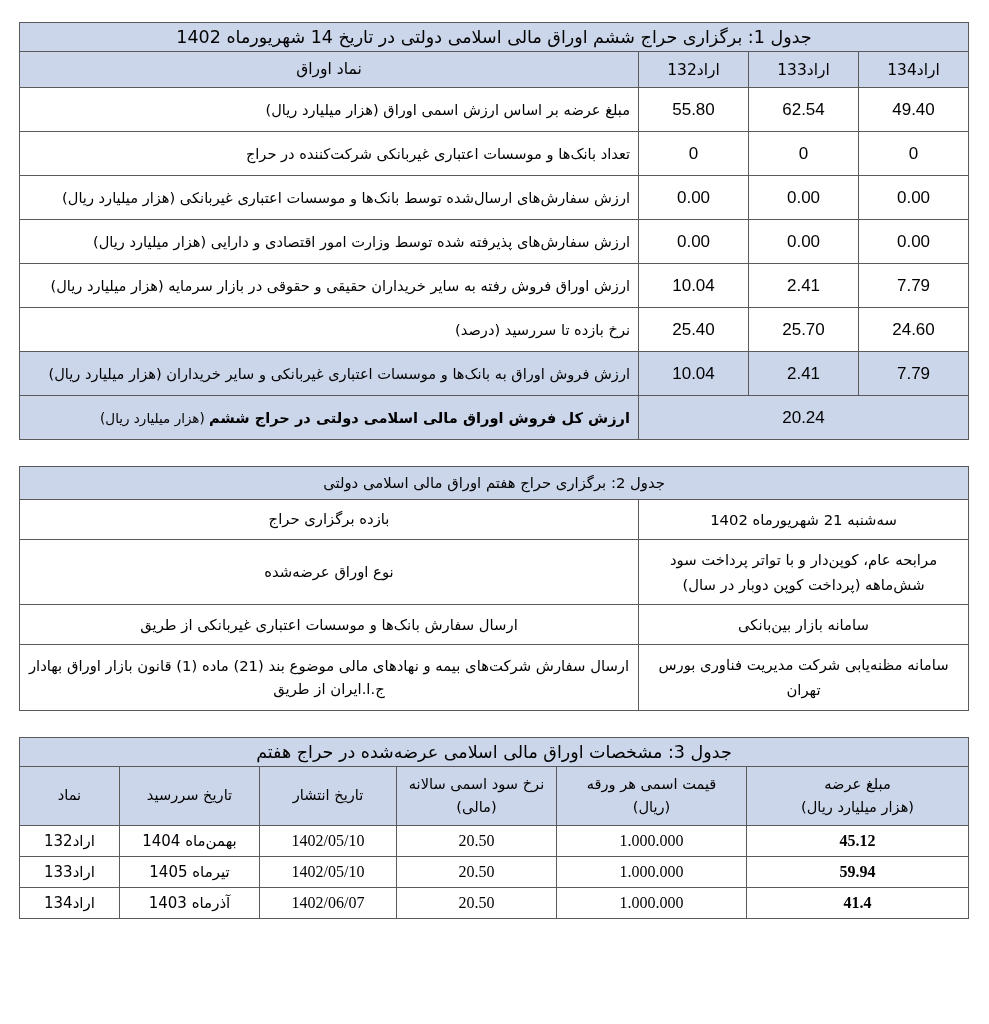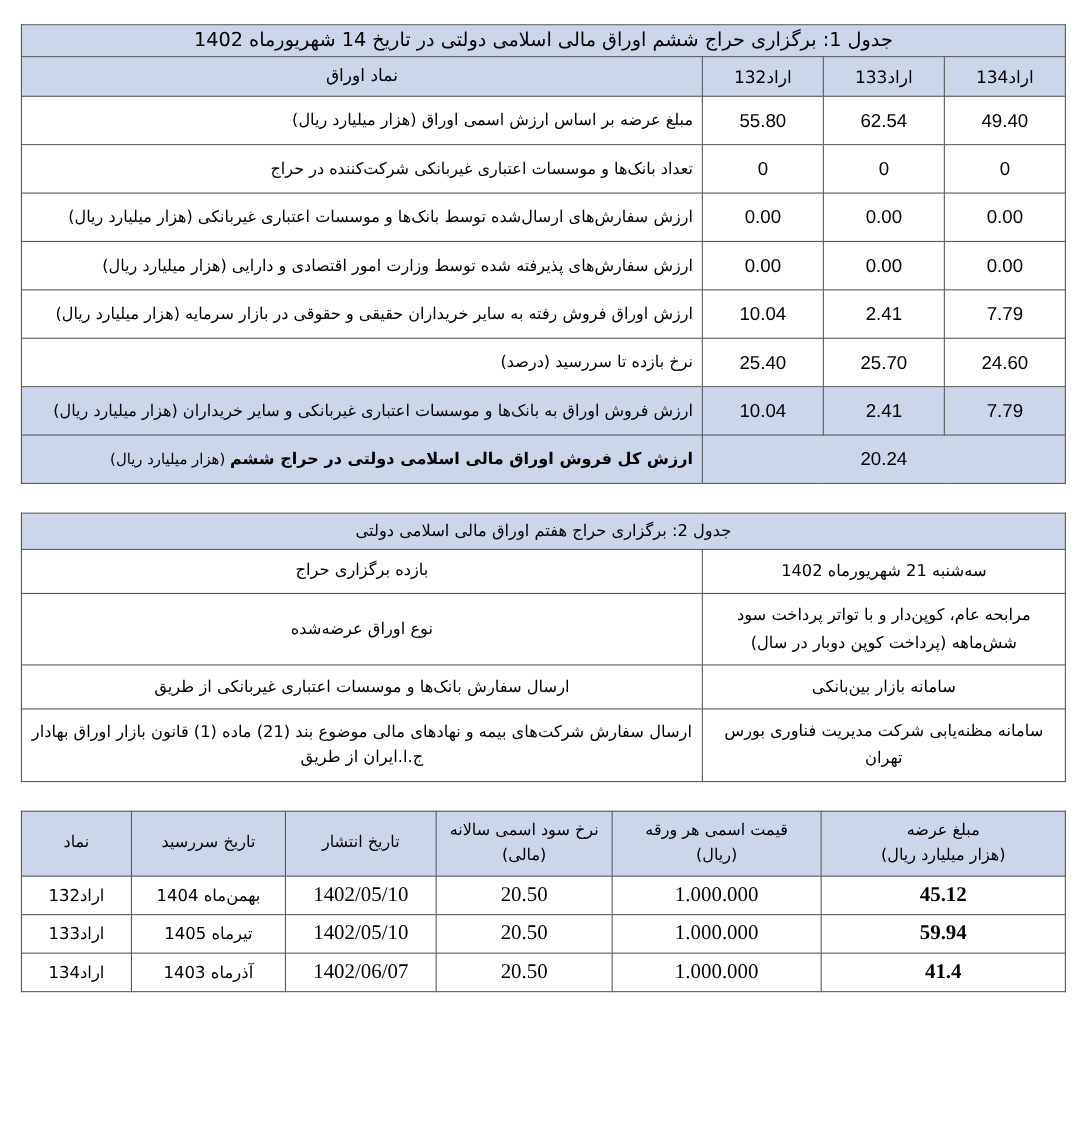--- a/index.html
+++ b/index.html
@@ -88,21 +88,21 @@
 
   
   .t3 .hdr td {
     font-size: 14.6px;
     line-height: 1.6;
     padding: 5px 4px 7px 4px;
   }
   .t3 .data td {
     text-align: center;
     font-family: "Liberation Serif", "DejaVu Serif", serif;
-    font-size: 19px;
+    font-size: 16px;
     padding: 6px 4px;
   }
   .t3 .data td.fa {
     font-family: "DejaVu Sans", "Liberation Sans", sans-serif;
     font-size: 15px;
   }
   .t3 .data td.amt {
     font-weight: bold;
   }
 
@@ -217,20 +217,23 @@
   <table class="doc-table t3">
     <colgroup>
       <col style="width:222px">
       <col style="width:190px">
       <col style="width:160px">
       <col style="width:137px">
       <col style="width:140px">
       <col style="width:100px">
     </colgroup>
     <tbody>
+      <tr class="tbl-title">
+        <td colspan="6">جدول 3: مشخصات اوراق مالی اسلامی عرضه‌شده در حراج هفتم</td>
+      </tr>
       <tr class="hdr">
         <td>
           <span>مبلغ عرضه</span><br>
           <span>(هزار میلیارد ریال)</span>
         </td>
         <td>
           <span>قیمت اسمی هر ورقه</span><br>
           <span>(ریال)</span>
         </td>
         <td>

